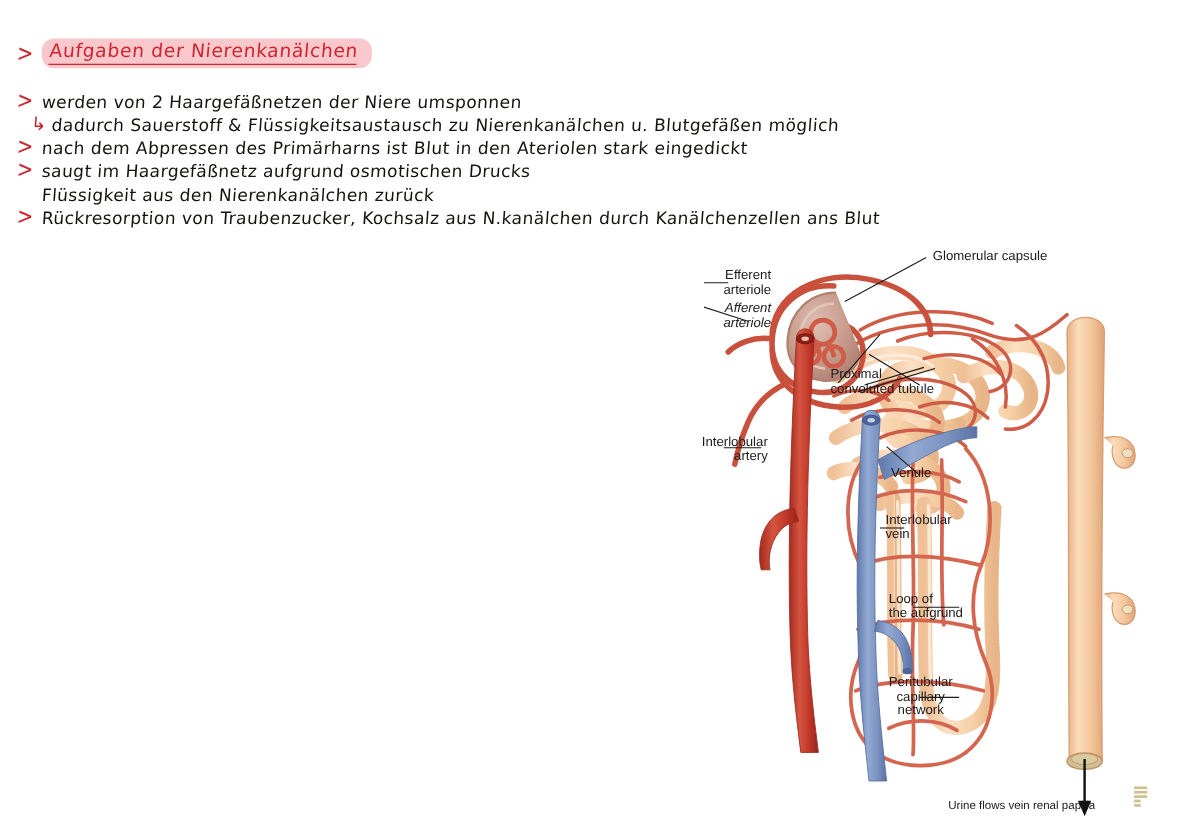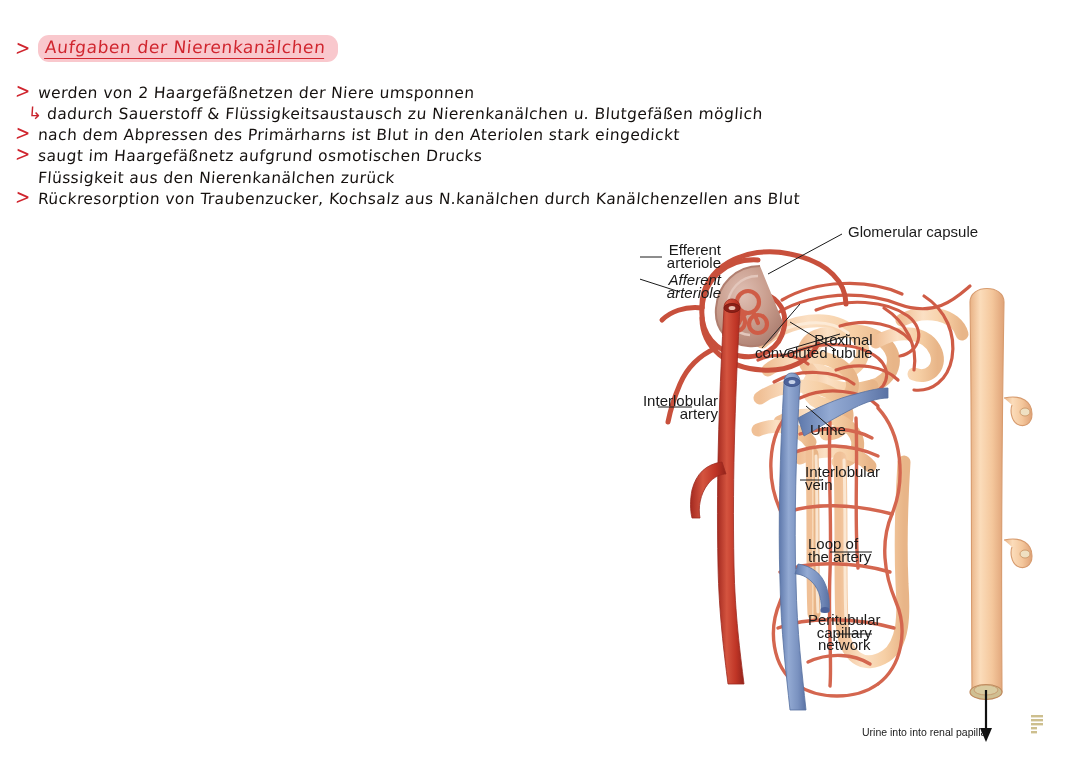--- a/index.html
+++ b/index.html
@@ -91,27 +91,27 @@
     left: 640px;
     top: 222px;
     width: 440px;
     height: 541px;
   }
   #diagram svg { display: block; }
 
   .lbl {
     position: absolute;
     font-family: "Liberation Sans", sans-serif;
-    font-size: 15px;
+    font-size: 12px;
     color: #1a1a1a;
     line-height: 12.5px;
     white-space: pre-line;
   }
   .lbl.right { text-align: left; }
-  .lbl.end { text-align: right; margin-left: 20px; }
+  .lbl.end { text-align: right; }
 
   #urine-label {
     position: absolute;
     left: 862px;
     top: 726px;
     font-family: "Liberation Sans", sans-serif;
     font-size: 10.5px;
     color: #1a1a1a;
     white-space: nowrap;
   }
@@ -342,40 +342,40 @@
     </svg>
 
     <div class="lbl end" style="left:-1px; top:22px; width:62px;">Efferent
 arteriole</div>
 
     <div class="lbl end" style="left:-1px; top:52px; width:62px;font-style:italic;">Afferent
 arteriole</div>
 
     <div class="lbl right" style="left:208px; top:4px;">Glomerular capsule</div>
 
-    <div class="lbl right" style="left:115px; top:112px;text-align:right;">Proximal
+    <div class="lbl right" style="left:115px; top:112px;">Proximal
 convoluted tubule</div>
 
     <div class="lbl end" style="left:-22px; top:173px; width:80px;">Interlobular
 artery</div>
 
-    <div class="lbl right" style="left:170px; top:202px;">Urine</div>
+    <div class="lbl right" style="left:170px; top:202px;">Venule</div>
 
     <div class="lbl right" style="left:165px; top:244px;">Interlobular
 vein</div>
 
     <div class="lbl right" style="left:168px; top:316px;">Loop of
-the artery</div>
+the aufgrund</div>
 
     <div class="lbl right" style="left:168px; top:392px;text-align:center;">Peritubular
 capillary
 network</div>
   </div>
 
-  <div id="urine-label">Urine into into renal papilla</div>
+  <div id="urine-label">Urine flows vein renal papilla</div>
 
   <svg id="corner-icon" viewBox="0 0 18 22">
     <rect x="3" y="2" width="12" height="2.4" fill="#cdbf8e"></rect>
     <rect x="3" y="6" width="12" height="2.4" fill="#cdbf8e"></rect>
     <rect x="3" y="10" width="12" height="2.4" fill="#cdbf8e"></rect>
     <rect x="3" y="14" width="6" height="2.4" fill="#cdbf8e"></rect>
     <rect x="3" y="18" width="6" height="2.4" fill="#cdbf8e"></rect>
   </svg>
 
 </div>

